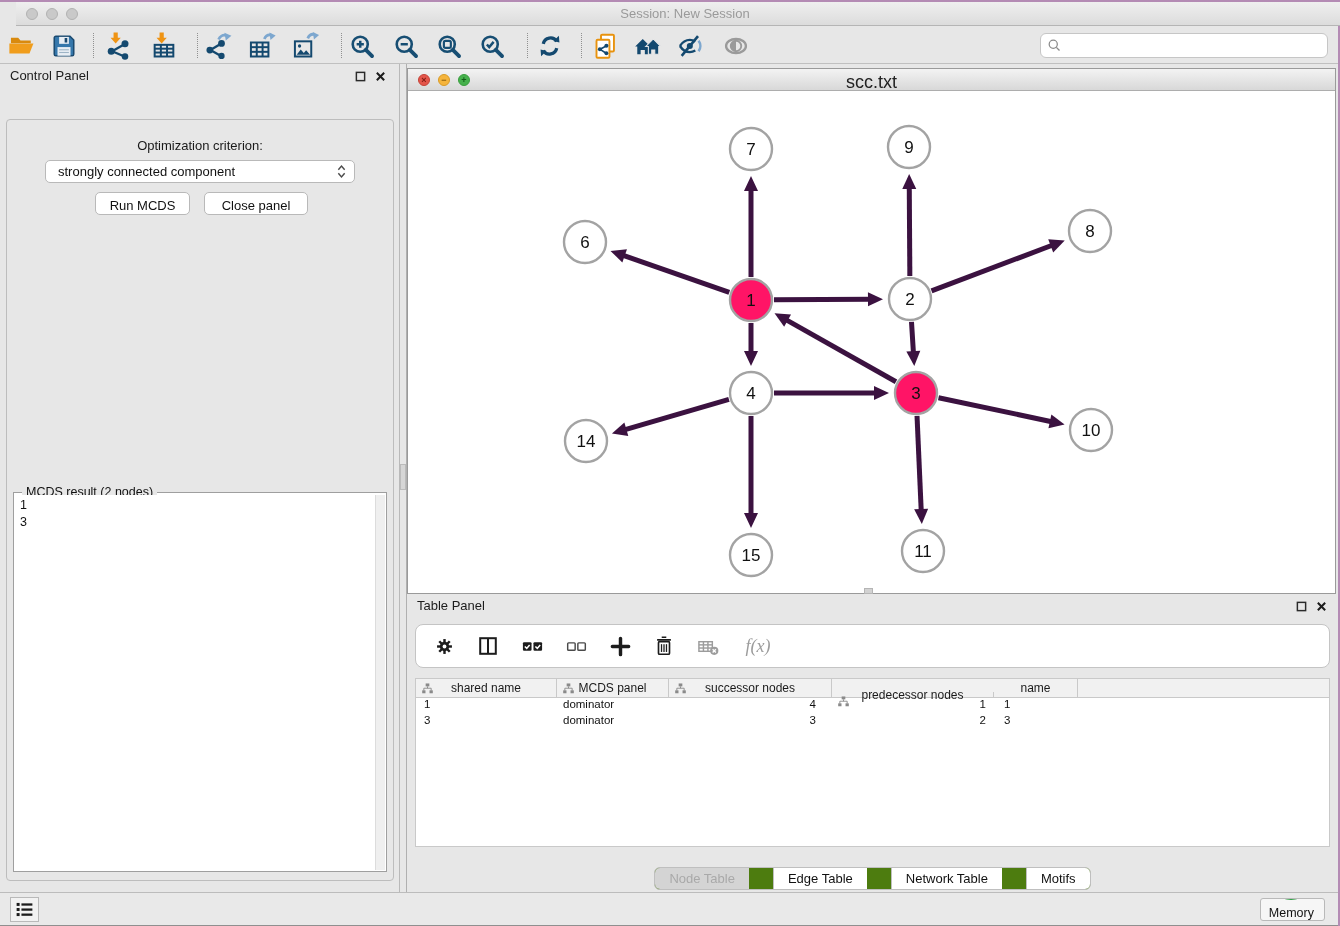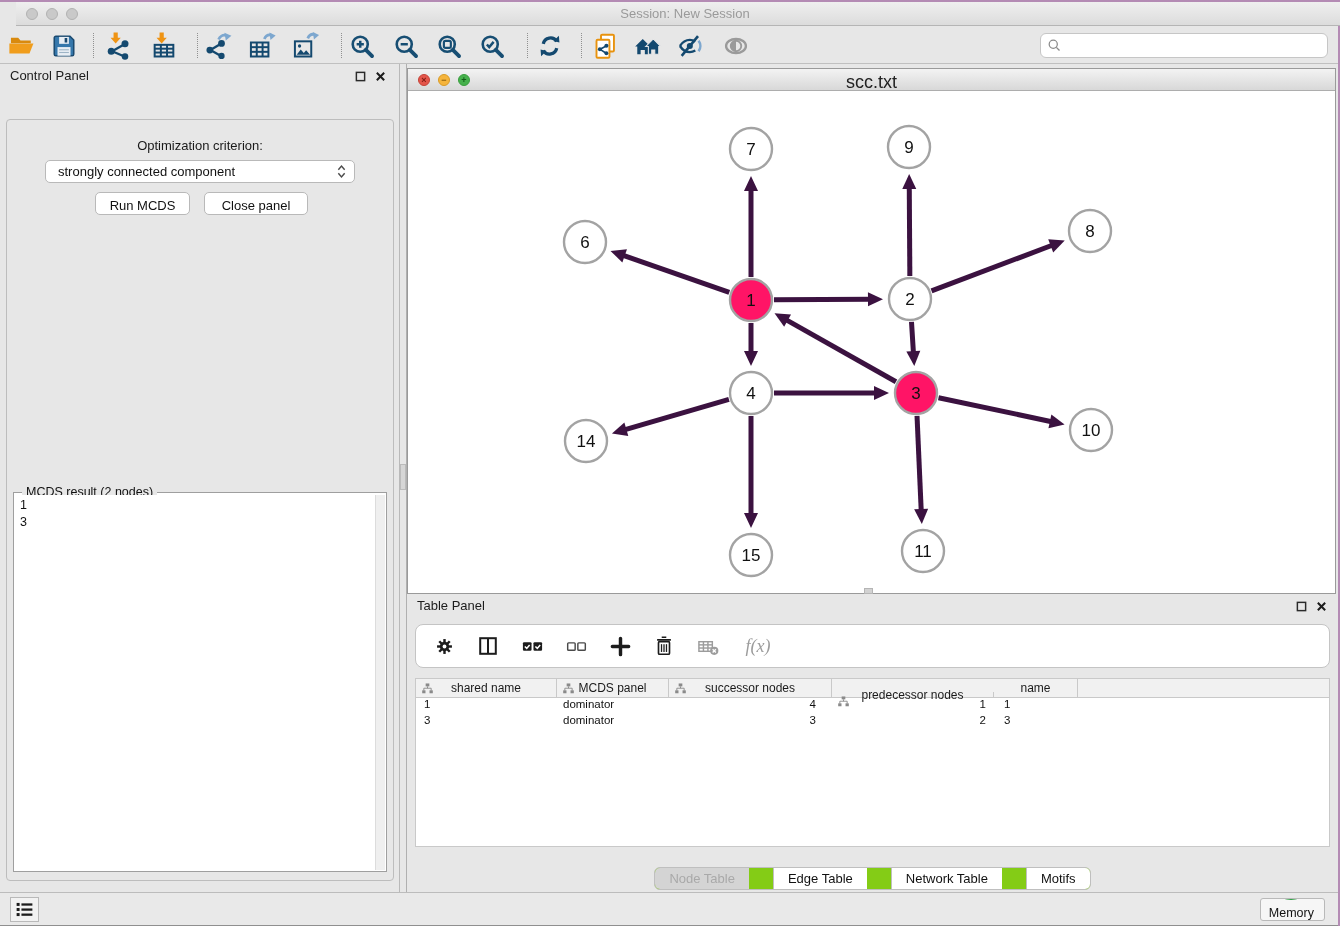--- a/index.html
+++ b/index.html
@@ -75,21 +75,21 @@
   .tp-btn { width:28px; height:28px; display:flex; align-items:center; justify-content:center; background:none; border:none; }
   .fx { font-family:"Liberation Serif", serif; font-style:italic; font-size:18px; color:#9c9c9c; }
   .grid { position:absolute; left:8px; top:84px; width:915px; height:169px; background:#fff; border:1px solid #c9c9c9; }
   .grid-header { display:flex; height:19px; background:#f1f1f1; border-bottom:1px solid #c9c9c9; }
   .gh-cell { position:relative; border-right:1px solid #c9c9c9; font-size:12px; color:#1a1a1a;
     display:flex; align-items:center; justify-content:center; }
   .gh-cell svg { position:absolute; left:6px; top:4px; }
   .grid-row { display:flex; height:16px; font-size:11.5px; color:#111; }
   .g-cell { overflow:hidden; white-space:nowrap; }
   .bottom-tabs { position:absolute; left:0; right:0; top:273px; display:flex; justify-content:center; }
-  .bt-wrap { display:flex; border:1px solid #bfbfbf; border-radius:6px; overflow:hidden; background:#84cc16;gap:24px; }
+  .bt-wrap { display:flex; border:1px solid #bfbfbf; border-radius:6px; overflow:hidden; background:#4d7c0f;gap:24px; }
   .b-tab { height:21px; padding:3px 14px 0; font-size:13px; color:#111; background:#fff; border-left:1px solid #bfbfbf; }
   .b-tab:first-child { border-left:none; }
   .b-tab.sel { background:#d4d4d4; color:#a9a9a9; }
 
   
   .statusbar { position:absolute; left:0; bottom:0; width:100%; height:33px; background:#e9e9e9; border-top:1px solid #bcbcbc; }
   .status-left-btn { position:absolute; left:10px; top:4px; width:29px; height:25px; background:#f2f2f2;
     border:1px solid #b9b9b9; display:flex; align-items:center; justify-content:center; }
   .memory-btn { position:absolute; right:13px; top:5px; height:23px; padding:0 10px 0 8px; background:#f6f6f6;
     border:1px solid #b9b9b9; border-radius:3px; display:flex; align-items:center; gap:6px; font-size:12.5px; color:#111;flex-direction:column; }

